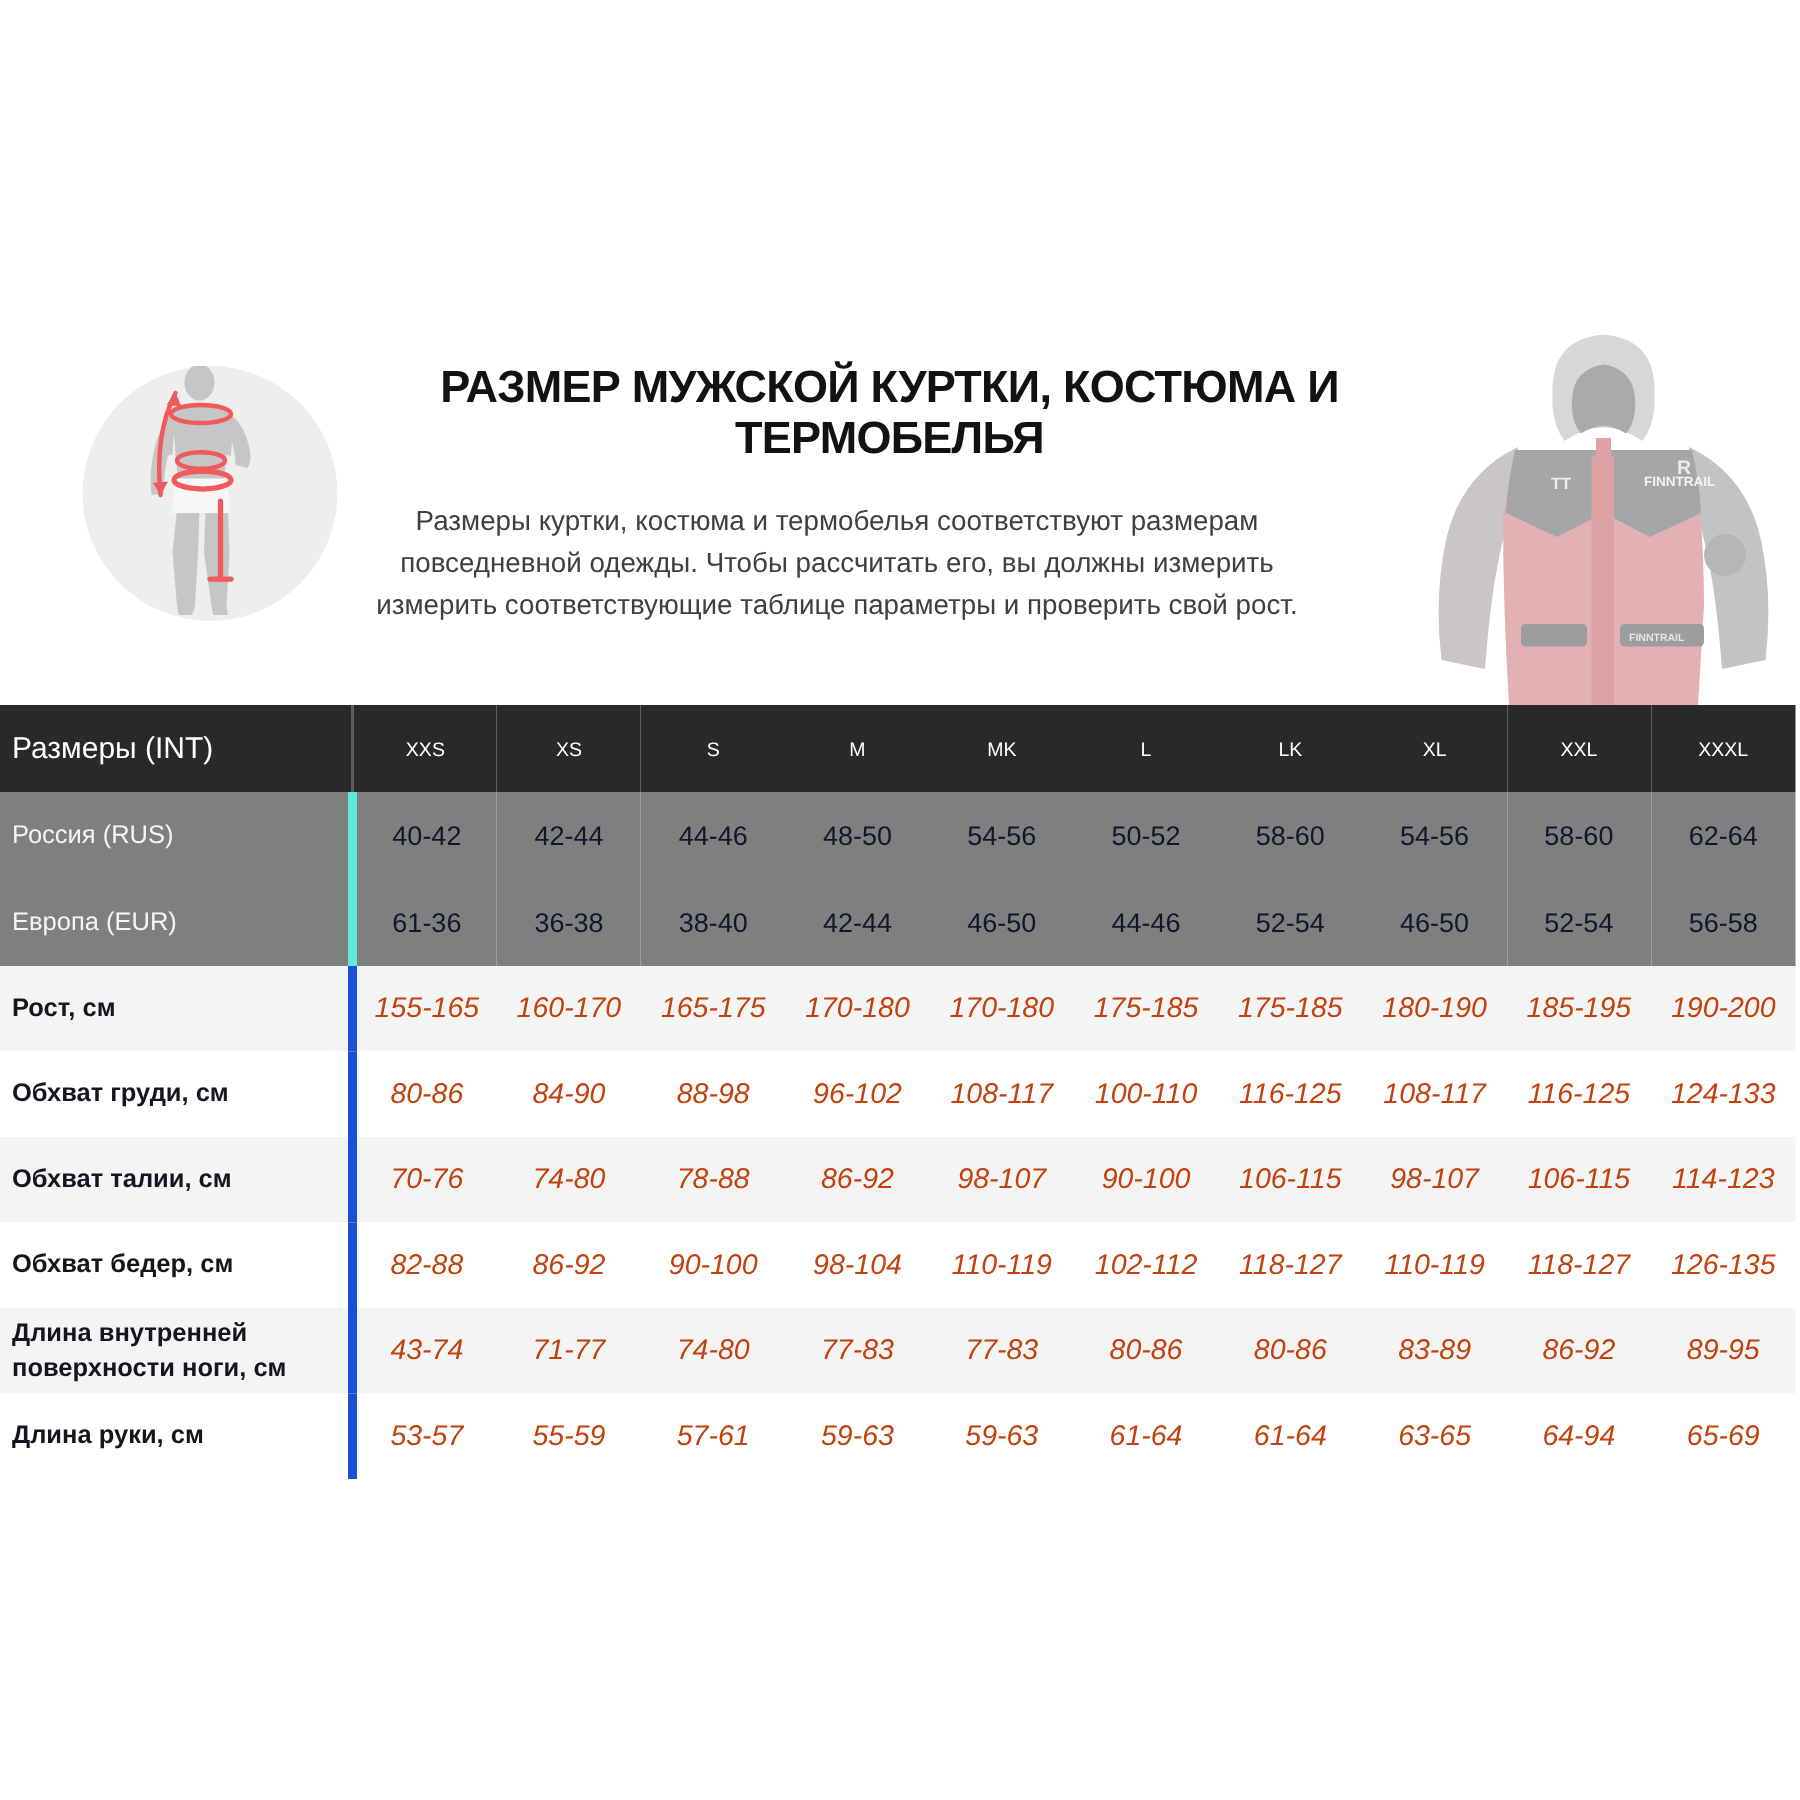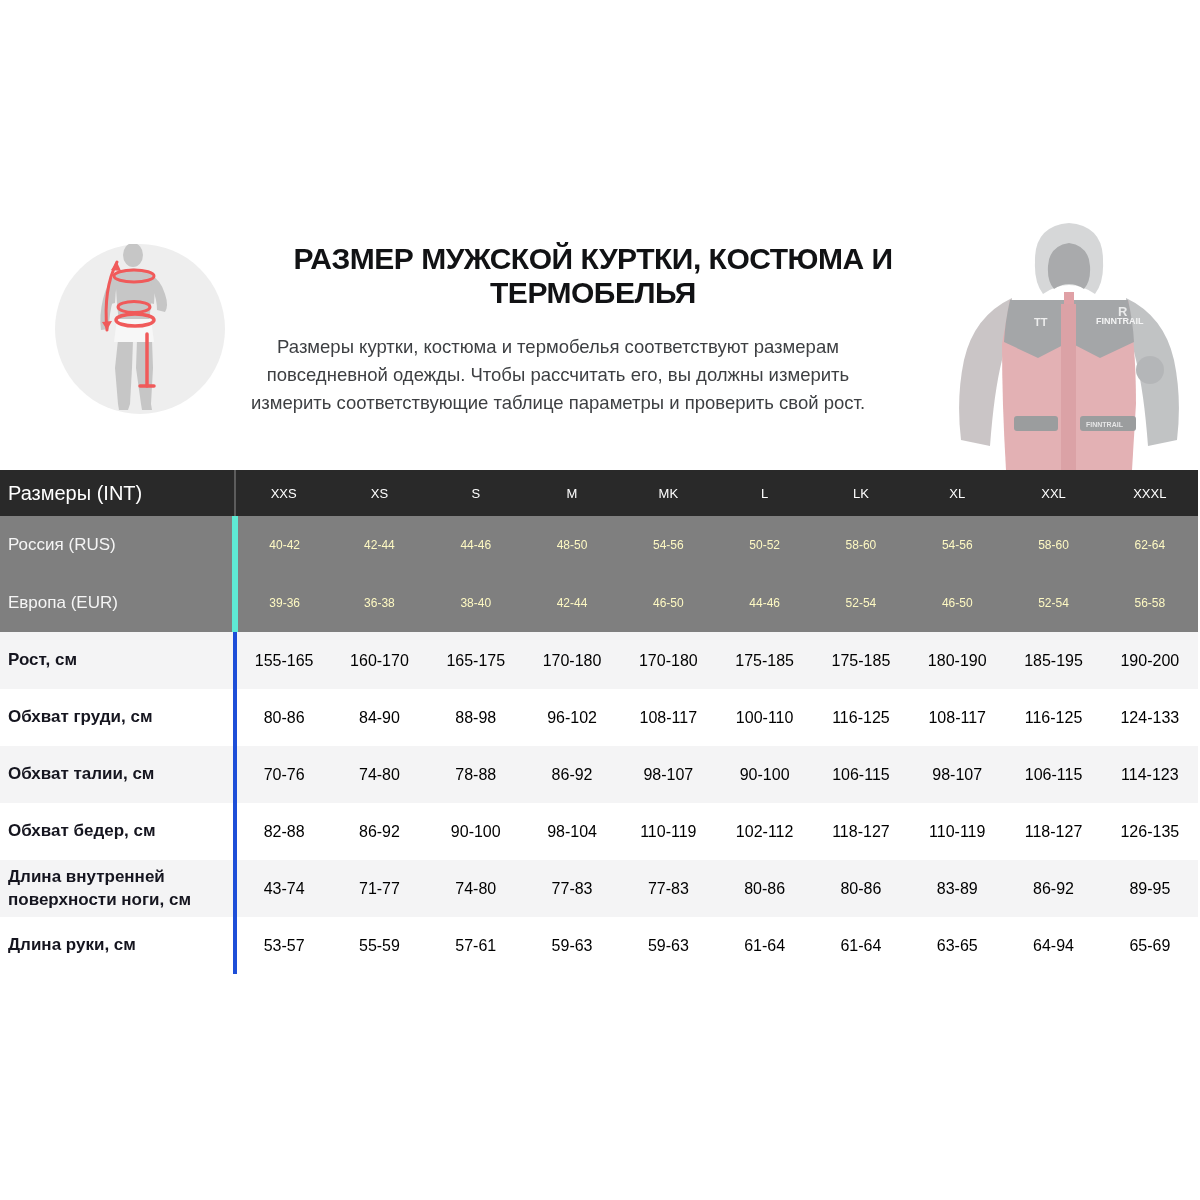--- a/index.html
+++ b/index.html
@@ -38,44 +38,44 @@
     padding: 0; margin: 0;
     text-align: center; vertical-align: middle;
     font-weight: 400;
   }
   .label-cell {
     text-align: left !important;
     padding: 6px 10px 6px 8px !important;
     line-height: 1.3;
   }
   
-  thead tr { height: 46px; }
+  thead tr { height: 58px; }
   thead th {
     background: #292929; color: #ffffff;
     font-weight: 700; font-size: 13px;
   }
   thead th.label-cell {
     font-size: 20px;
     border-right: 2px solid #5c5c5c;
   }
   
   tbody.gray-body tr { height: 58px; background: #7f7f7f; }
   tbody.gray-body th.label-cell {
     color: #f5f5f5; font-weight: 400; font-size: 17px;
     border-right: 6px solid #5eead4;
   }
-  tbody.gray-body td { color: #fef9c3; font-size: 12px; }
+  tbody.gray-body td { color: #0f172a; font-size: 18px; }
   
   tbody.light-body tr { height: 57px; background: #ffffff; }
   tbody.light-body tr:nth-child(odd) { background: #f4f4f5; }
   tbody.light-body th.label-cell {
     color: #15151f; font-weight: 700; font-size: 17px;
-    border-right: 4px solid #1d4ed8;
-  }
-  tbody.light-body td { color: #000000; font-size: 16px; }
+    border-right: 6px solid #1d4ed8;
+  }
+  tbody.light-body td { color: #c2410c; font-size: 19px; font-style: italic; }
 </style>
 </head>
 <body>
 
 <div class="hero">
 
   <div class="measure-badge">
     <svg width="170" height="170" viewBox="0 0 170 170">
       <circle cx="85" cy="85" r="85" fill="#eeeeee"></circle>
       <g fill="#c6c6c6">
@@ -173,21 +173,21 @@
         <td>48-50</td>
         <td>54-56</td>
         <td>50-52</td>
         <td>58-60</td>
         <td>54-56</td>
         <td>58-60</td>
         <td>62-64</td>
       </tr>
       <tr>
         <th class="label-cell">Европа (EUR)</th>
-        <td>39-36</td>
+        <td>61-36</td>
         <td>36-38</td>
         <td>38-40</td>
         <td>42-44</td>
         <td>46-50</td>
         <td>44-46</td>
         <td>52-54</td>
         <td>46-50</td>
         <td>52-54</td>
         <td>56-58</td>
       </tr>

